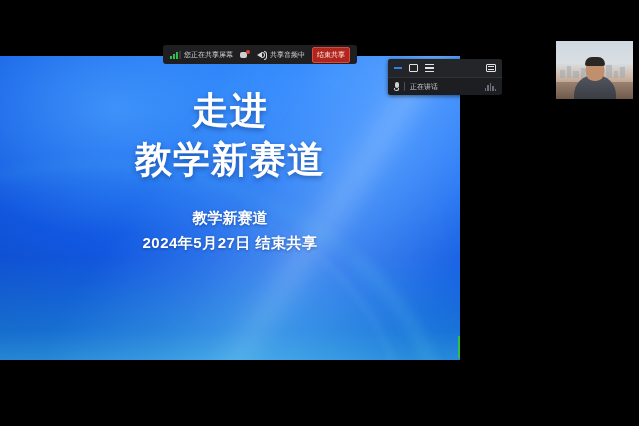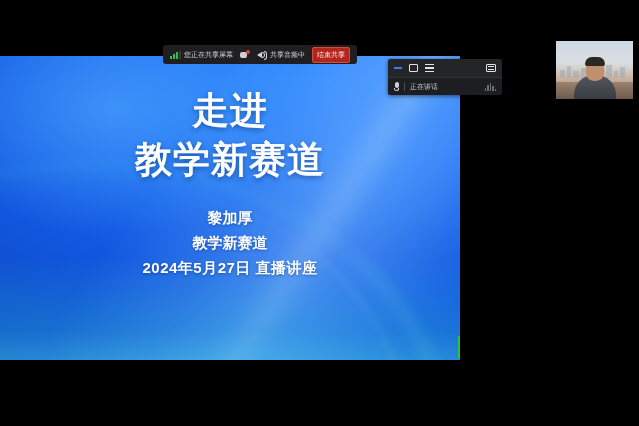--- a/index.html
+++ b/index.html
@@ -471,23 +471,22 @@
     <div class="slide-swoosh"></div>
     <div class="slide-swoosh2"></div>
     <div class="slide-edge-green"></div>
 
     <div class="slide-content">
       <div class="slide-title">
         <span class="line1">走进</span>
         <span class="line3">教学新赛道</span>
       </div>
       <div class="slide-meta">
-        <div>黎加厚</div>
         <div>教学新赛道</div>
-        <div class="meta-date">2024年5月27日  直播讲座</div>
+        <div class="meta-date">2024年5月27日  结束共享</div>
       </div>
     </div>
   </div>
 
   <div class="letterbox-top"></div>
 
   <div id="top-toolbar">
     <div class="tb-item">
       <span class="signal-icon">
         <i></i>

